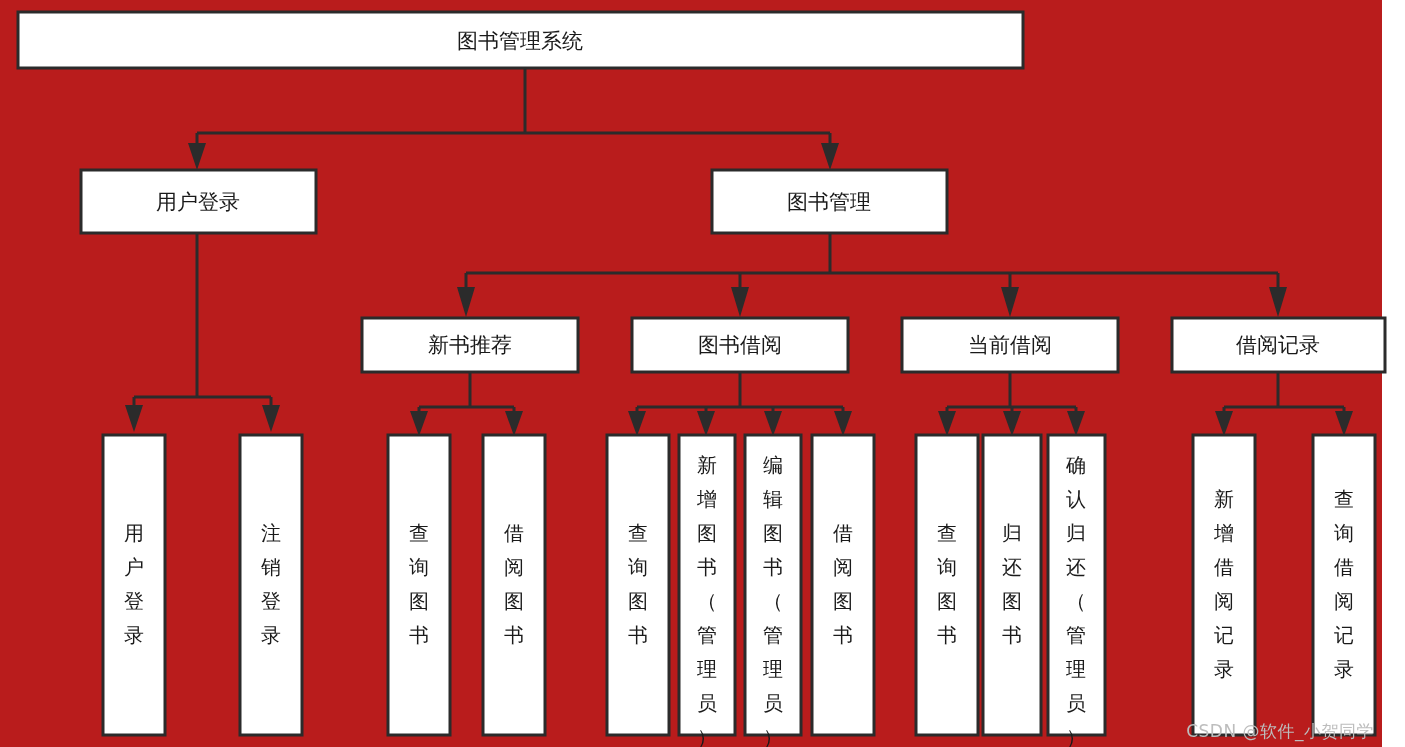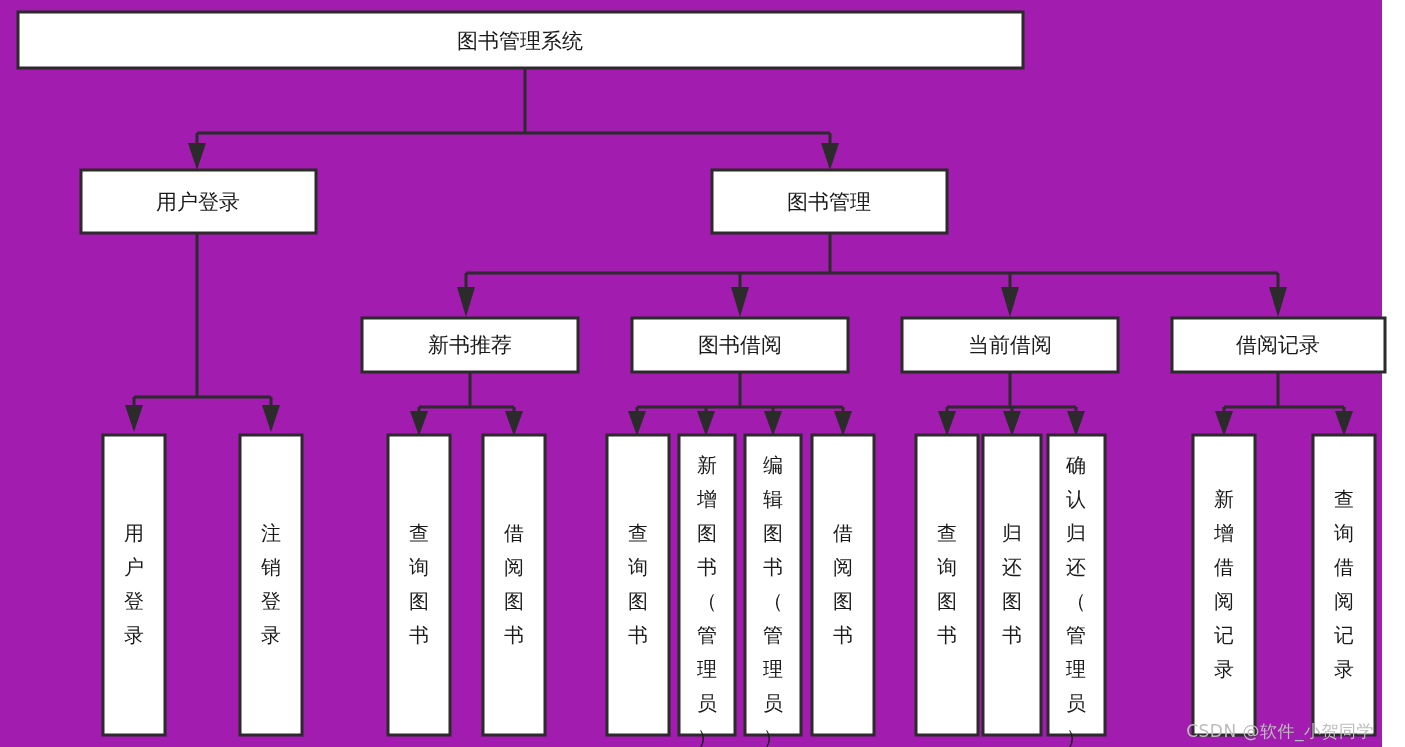--- a/index.html
+++ b/index.html
@@ -10,21 +10,21 @@
   body {
     width: 1405px;
     height: 747px;
     font-family: "DejaVu Sans", "Liberation Sans", sans-serif;
     overflow: hidden;
   }
   #diagram-root {
     position: relative;
     width: 1382px;
     height: 747px;
-    background: #a21caf;
+    background: #b91c1c;
   }
   svg#tree-svg {
     position: absolute;
     left: 0;
     top: 0;
     width: 1405px;
     height: 747px;
     display: block;
   }
   .node-box {

